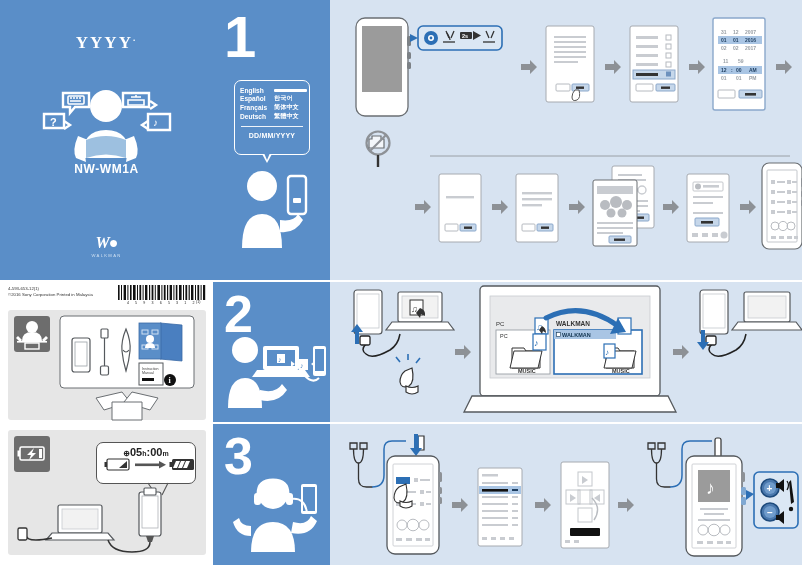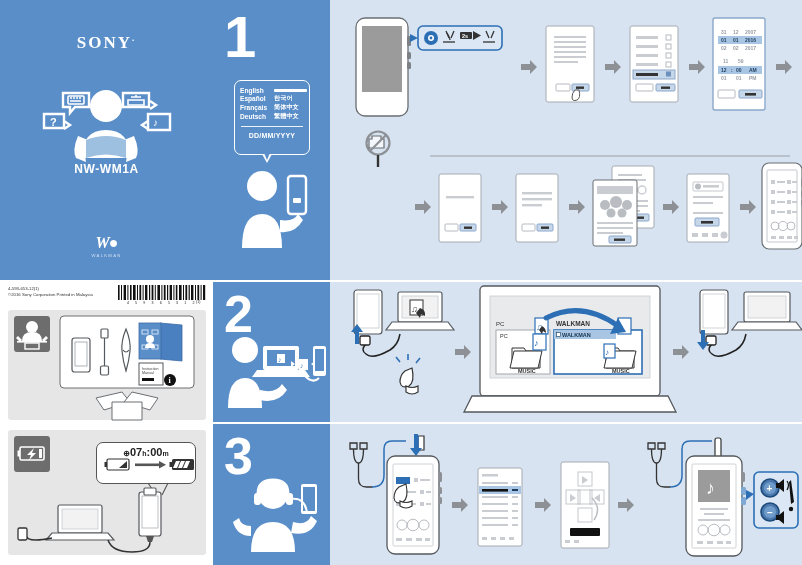--- a/index.html
+++ b/index.html
@@ -72,21 +72,21 @@
   #timetxt .clk{font-size:8px;}
 
   svg{display:block;overflow:visible;}
 </style>
 </head>
 <body>
 
 <div class="page">
 
   <div class="abs" id="cover">
-    <div id="sony-logo"><span>SONY</span><span class="dot">.</span></div>
+    <div id="sony-logo"><span>YYYY</span><span class="dot">.</span></div>
 
     <div id="cover-illus">
       <svg width="213" height="90" viewBox="0 0 213 90">
         <g fill="#ffffff">
           <circle cx="106" cy="26" r="16"></circle>
           <path d="M82 78 q0-28 24-28 q24 0 24 28 z"></path>
           <path d="M78 56 q-6 14 -2 22 l10 4 q-3-14 2-22 z"></path>
           <path d="M134 56 q6 14 2 22 l-10 4 q3-14 -2-22 z"></path>
         </g>
         <g fill="#9dc0e0">
@@ -516,21 +516,21 @@
         <g transform="translate(6,6)">
           <rect x="6" y="11" width="24" height="13" rx="1.5" fill="none" stroke="#fff" stroke-width="1.6"></rect>
           <rect x="3.5" y="14.5" width="2.5" height="6" fill="#fff"></rect>
           <path d="M20 12 l-7 7 h4 l-2 5 l7 -7 h-4 z" fill="#fff"></path>
           <path d="M25 13 l3 0 l0 9 l-3 0 z" fill="#fff"></path>
         </g>
       </svg>
 
       <div id="timebubble">
         <div id="timetxt">
-          <span class="clk">⊕</span><span>07</span><span class="sm">h</span>:<span>00</span><span class="sm">m</span>
+          <span class="clk">⊕</span><span>05</span><span class="sm">h</span>:<span>00</span><span class="sm">m</span>
         </div>
         <svg width="98" height="16" viewBox="0 0 98 16" style="margin-top:-1px">
           <g>
             <rect x="10" y="2" width="22" height="11" rx="1.5" fill="#fff" stroke="#333" stroke-width="1.2"></rect>
             <rect x="7.5" y="5" width="2.5" height="5" fill="#333"></rect>
             <path d="M22 11 l8 0 l0 -7 z" fill="#333"></path>
           </g>
           <g fill="#555">
             <rect x="38" y="6.5" width="24" height="2.6"></rect>
             <path d="M62 4 l7 3.8 l-7 3.8 z"></path>

